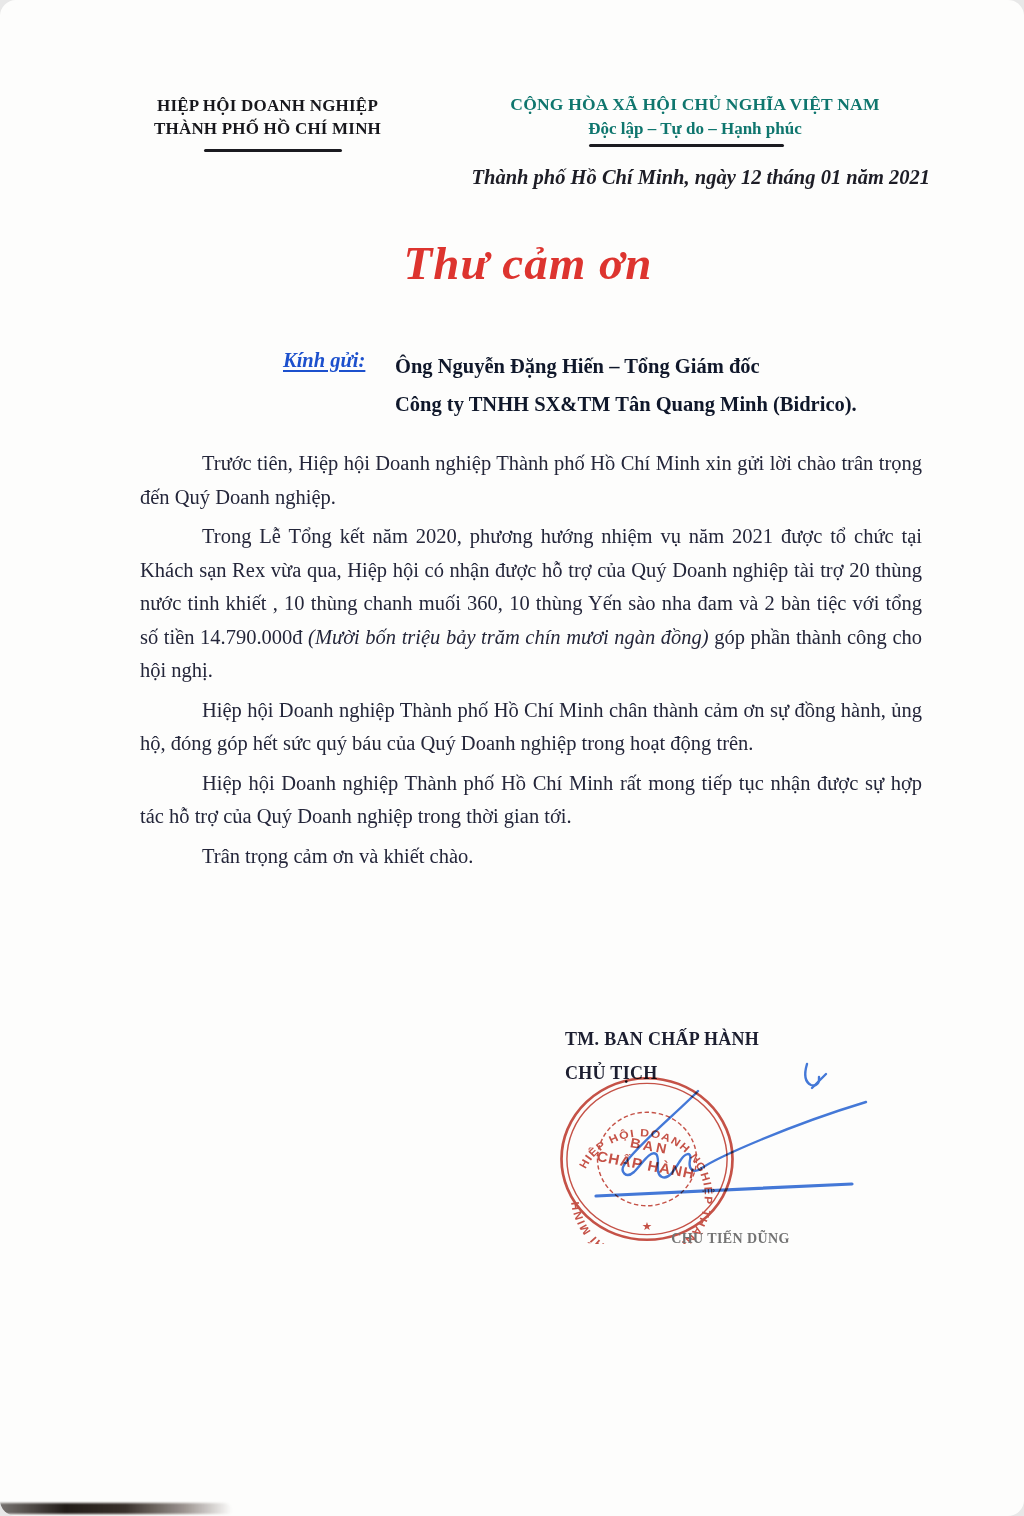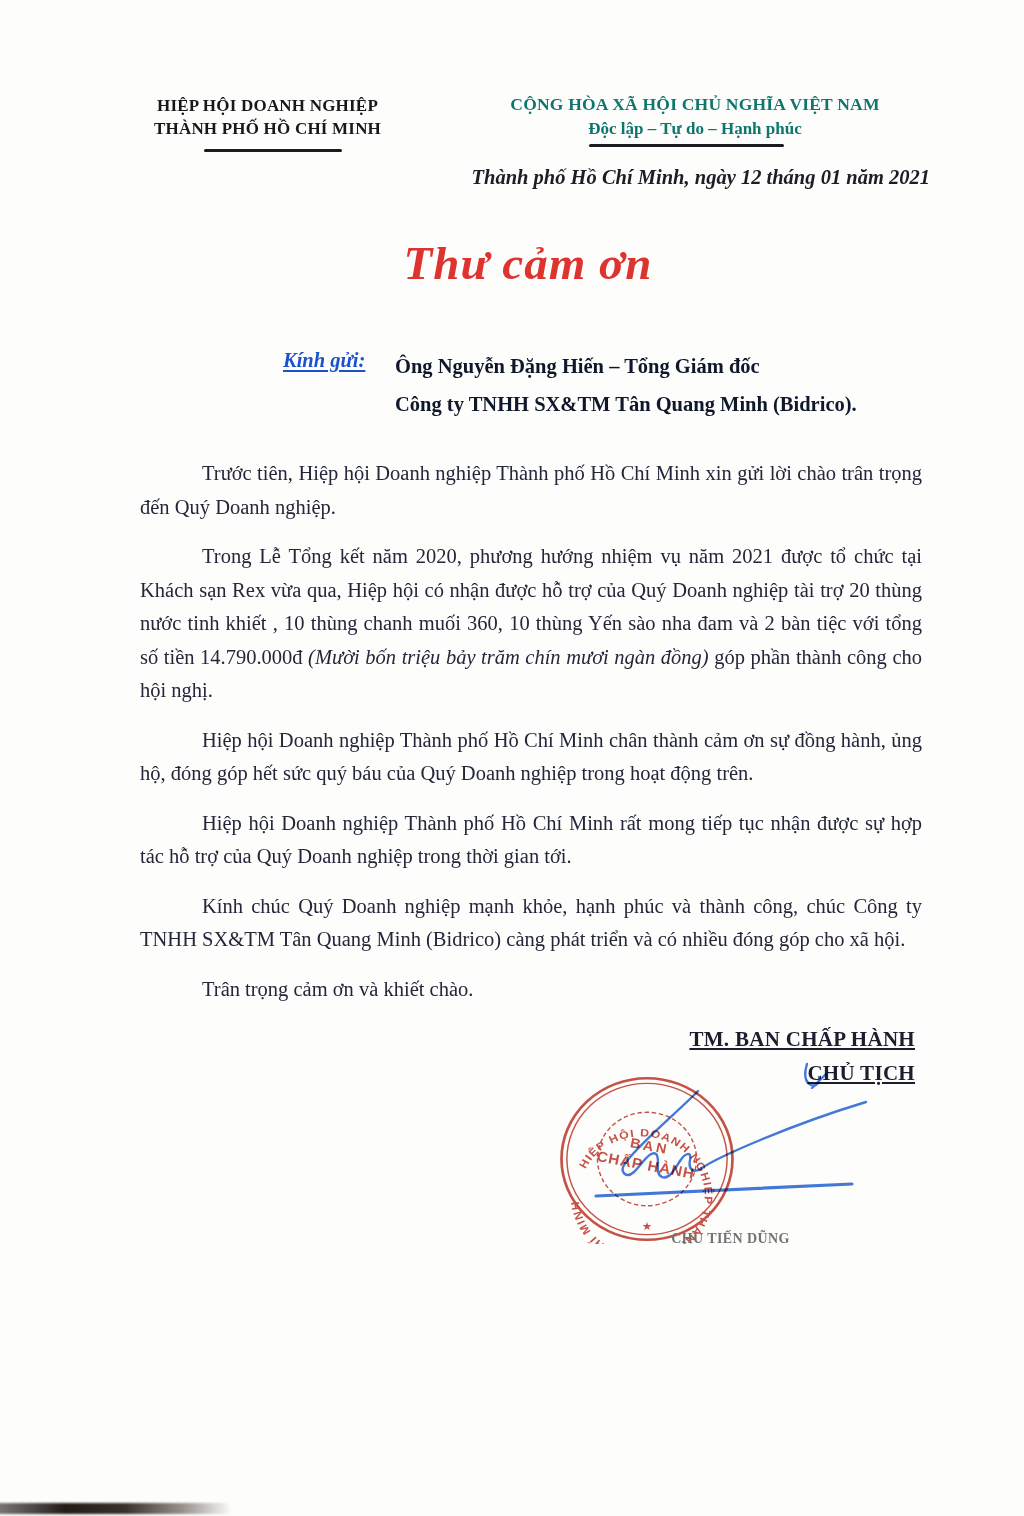--- a/index.html
+++ b/index.html
@@ -4,20 +4,21 @@
 <style>
   html,body{margin:0;padding:0;background:#e8e8e8;}
   .page{
     position:relative;
     width:1024px;height:1516px;
     margin:0 auto;
     background:#fdfdfc;
     overflow:hidden;
     font-family:"Liberation Serif","DejaVu Serif",serif;
     color:#24263a;
+    border-radius:16px;
   }
   .abs{position:absolute;}
 
   
   .org-block{
     left:140px;top:94px;width:255px;
     text-align:center;
     font-weight:bold;font-size:17px;line-height:23px;
     color:#17171c;letter-spacing:.2px;
   }
@@ -65,31 +66,31 @@
   }
 
   
   .letter-body{
     left:140px;top:441px;width:782px;
     font-size:20.5px;line-height:33.5px;
     color:#24263a;
     text-align:justify;
   }
   .letter-body p{
-    margin:16px 0 5px 0;
+    margin:6px 0 5px 0;
     text-indent:62px;
   }
   .letter-body p.last{text-align:left;}
 
   
   .sign-heading{
     left:565px;top:1022px;width:350px;
-    text-align:right;
-    font-weight:bold;font-size:21px;line-height:34px;
-    color:#1c1e30;letter-spacing:.3px;text-decoration:underline;
+    text-align:left;
+    font-weight:bold;font-size:18px;line-height:34px;
+    color:#1c1e30;letter-spacing:.3px;
   }
   .signer-name{
     left:588px;top:1231px;width:285px;
     text-align:center;
     font-weight:bold;font-size:14px;
     color:#737373;letter-spacing:.4px;
   }
   .stamp-svg{left:557px;top:1074px;width:180px;height:170px;opacity:.88;mix-blend-mode:multiply;}
   .sig-svg{left:560px;top:1055px;width:420px;height:170px;mix-blend-mode:multiply;}
 
@@ -131,21 +132,20 @@
   <div class="abs sal-recipients">
     <div>Ông Nguyễn Đặng Hiến – Tổng Giám đốc</div>
     <div>Công ty TNHH SX&amp;TM Tân Quang Minh (Bidrico).</div>
   </div>
 
   <div class="abs letter-body">
     <p>Trước tiên, Hiệp hội Doanh nghiệp Thành phố Hồ Chí Minh xin gửi lời chào trân trọng đến Quý Doanh nghiệp.</p>
     <p><span>Trong Lễ Tổng kết năm 2020, phương hướng nhiệm vụ năm 2021 được tổ chức tại Khách sạn Rex vừa qua, Hiệp hội có nhận được hỗ trợ của Quý Doanh nghiệp tài trợ 20 thùng nước tinh khiết , 10 thùng chanh muối 360, 10 thùng Yến sào nha đam và 2 bàn tiệc với tổng số tiền 14.790.000đ </span><i>(Mười bốn triệu bảy trăm chín mươi ngàn đồng)</i><span> góp phần thành công cho hội nghị.</span></p>
     <p>Hiệp hội Doanh nghiệp Thành phố Hồ Chí Minh chân thành cảm ơn sự đồng hành, ủng hộ, đóng góp hết sức quý báu của Quý Doanh nghiệp trong hoạt động trên.</p>
     <p>Hiệp hội Doanh nghiệp Thành phố Hồ Chí Minh rất mong tiếp tục nhận được sự hợp tác hỗ trợ của Quý Doanh nghiệp trong thời gian tới.</p>
-    <p>Kính chúc Quý Doanh nghiệp mạnh khỏe, hạnh phúc và thành công, chúc Công ty TNHH SX&amp;TM Tân Quang Minh (Bidrico) càng phát triển và có nhiều đóng góp cho xã hội.</p>
     <p class="last">Trân trọng cảm ơn và khiết chào.</p>
   </div>
 
   <div class="abs sign-heading">
     <div>TM. BAN CHẤP HÀNH</div>
     <div>CHỦ TỊCH</div>
   </div>
 
   <svg class="abs stamp-svg" viewBox="0 0 200 200" preserveAspectRatio="none">
     <g fill="none" stroke="#bf3a2e">

